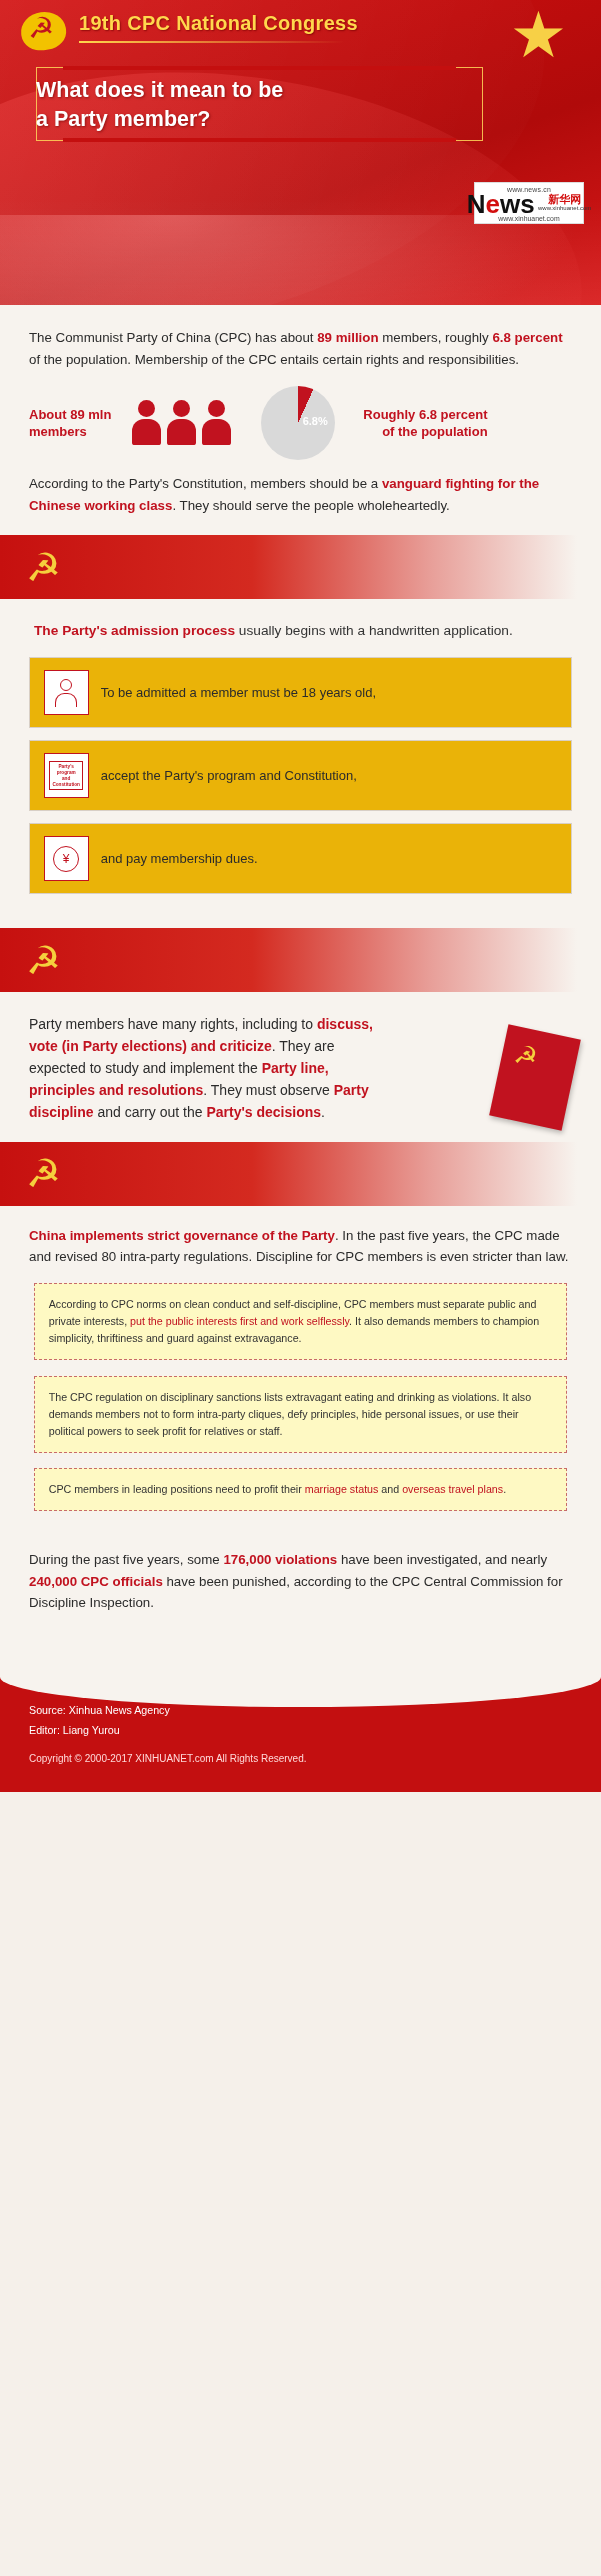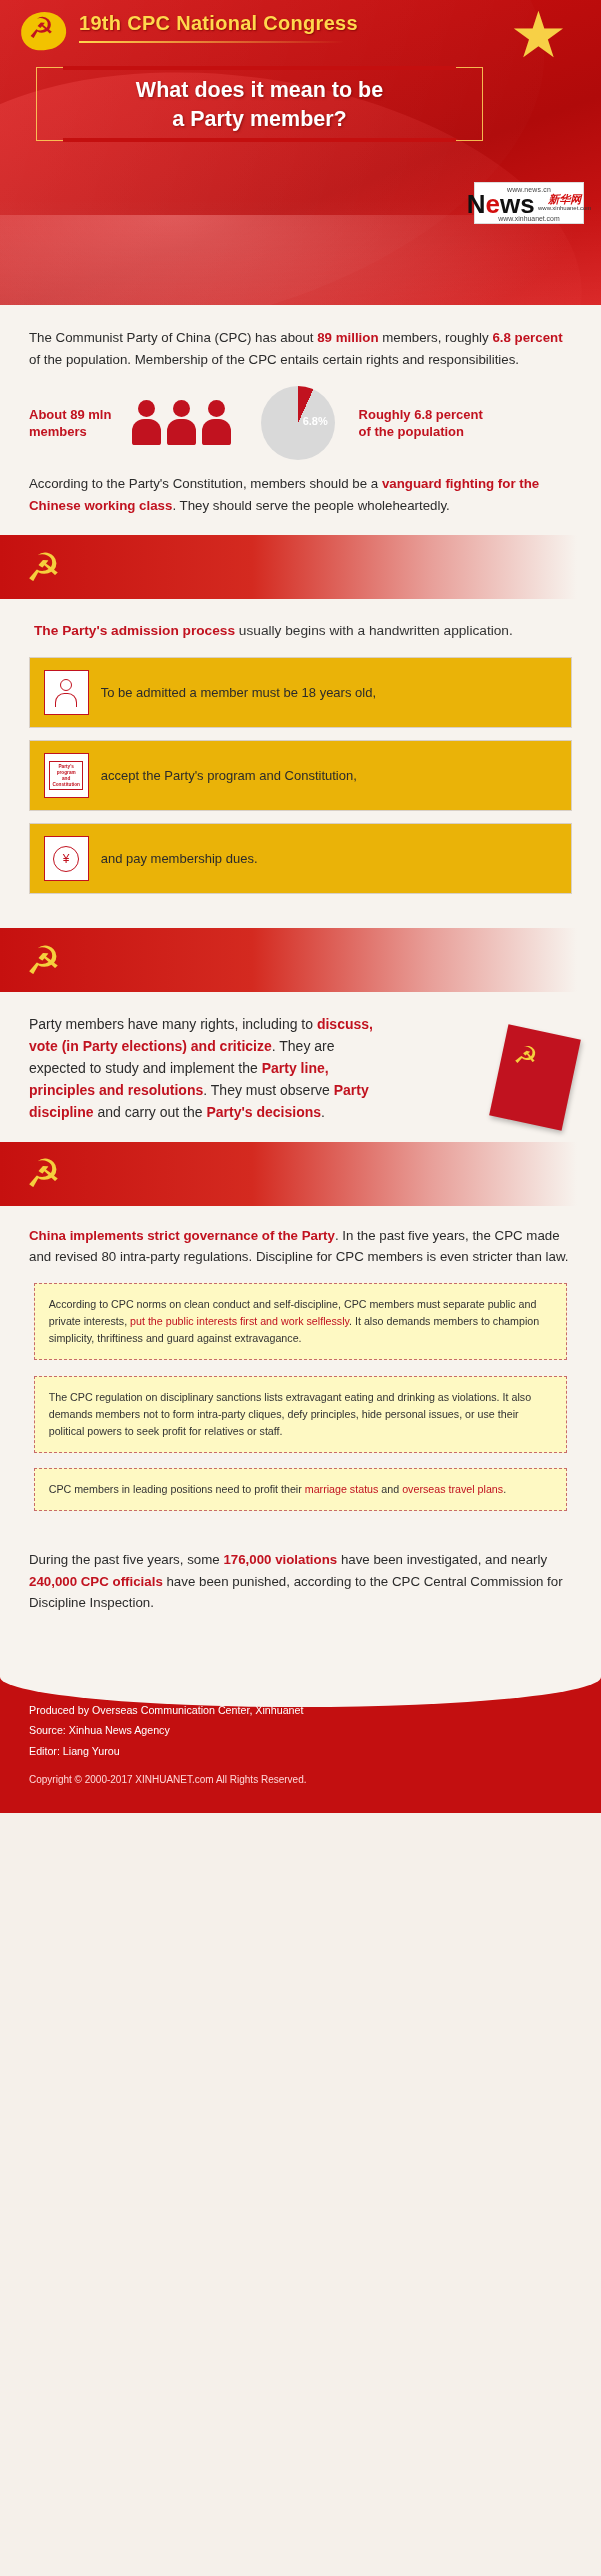--- a/index.html
+++ b/index.html
@@ -66,34 +66,34 @@
     position: absolute; left: 36px; top: 67px; width: 447px; height: 74px;
     border: 1.7px solid rgba(255,215,90,0.85);
   }
   .headline-box:before, .headline-box:after {
     content: ""; position: absolute; background: #c40f0f;
   }
   .headline-box:before { left: 26px; right: 26px; top: -1.7px; height: 3.4px; }
   .headline-box:after { left: 26px; right: 26px; bottom: -1.7px; height: 3.4px; }
   .headline {
     position: absolute; left: 36px; top: 76px; width: 447px;
-    text-align: center; color: #fff; font-size: 21.5px; font-weight: bold;
+    text-align: left; color: #fff; font-size: 21.5px; font-weight: bold;
     line-height: 29px; text-shadow: 0.9px 0.9px 2.6px rgba(100,0,0,.6);
   }
 
   .news-logo {
     position: absolute; right: 17px; top: 182px; width: 110px;
     background: #fff; border: 0.9px solid #ddd; padding: 2.6px 3.4px 1.7px;
     text-align: center;
   }
   .news-logo .url-top { font-size: 6.9px; color: #444; letter-spacing: 0.2px; }
   .news-logo .lg-row { display: flex; align-items: center; justify-content: center; gap: 3.4px; }
   .news-logo .lg-n { font-size: 26px; font-weight: bold; color: #111; line-height: 22px; }
   .news-logo .lg-n span { color: #d20f0f; }
-  .news-logo .lg-cn { font-size: 11px; font-weight: bold; color: #d20f0f; line-height: 11px; font-style: italic; }
+  .news-logo .lg-cn { font-size: 11px; font-weight: bold; color: #d20f0f; line-height: 11px; }
   .news-logo .lg-cn2 { font-size: 6px; color: #333; line-height: 7.7px; }
   .news-logo .url-bot { font-size: 6.9px; color: #444; }
 
   
   .body-wrap { position: relative; background: #f7f3ee; padding-bottom: 0; }
 
   .para {
     font-size: 13.3px; line-height: 21.5px; color: #2b2b2b;
   }
   .red { color: #c1121f; font-weight: bold; }
@@ -111,21 +111,21 @@
   .person .head { width: 17px; height: 17px; border-radius: 50%; background: #c1121f; margin: 0 auto 1.7px; }
   .person .body { width: 29px; height: 26px; background: #c1121f; border-radius: 12px 12px 2.6px 2.6px; }
   .pie-wrap { margin-left: 19px; position: relative; width: 74px; height: 74px; }
   .pie {
     width: 74px; height: 74px; border-radius: 50%;
     background: conic-gradient(#c1121f 0 6.8%, #d9d9d9 6.8% 100%);
   }
   .pie-label {
     position: absolute; right: 6.9px; top: 29px; font-size: 11px; color: #fff; font-weight: bold;
   }
-  .stat-right { margin-left: 13.7px; color: #c1121f; font-size: 13px; font-weight: bold; line-height: 17px; text-align: left; width: 129px; }
+  .stat-right { margin-left: 13.7px; color: #c1121f; font-size: 13px; font-weight: bold; line-height: 17px; text-align: right; width: 129px; }
 
   .sec2 { padding: 5.2px 29px 19px 29px; }
 
   
   .divider {
     position: relative; height: 64px; width: 601px;
     background: linear-gradient(90deg, #c6100f 0%, #d42a20 42%, #e8a09a 72%, #f7f3ee 96%);
     display: flex; align-items: center;
   }
   .divider .sickle {
@@ -336,20 +336,19 @@
 
     <div class="sec6">
       <p class="para">
         <span>During the past five years, some </span><span class="red">176,000 violations</span><span> have been investigated, and nearly </span><span class="red">240,000 CPC officials</span><span> have been punished, according to the CPC Central Commission for Discipline Inspection.</span>
       </p>
     </div>
   </div>
 
   <div class="footer">
     <div class="footer-curve"></div>
-    <p>Produced by Overseas Communication Center, Xinhuanet</p>
     <p>Source: Xinhua News Agency</p>
     <p>Editor: Liang Yurou</p>
     <p class="copy">Copyright © 2000-2017 XINHUANET.com All Rights Reserved.</p>
   </div>
 
 </div>
 
 
 </body></html>

